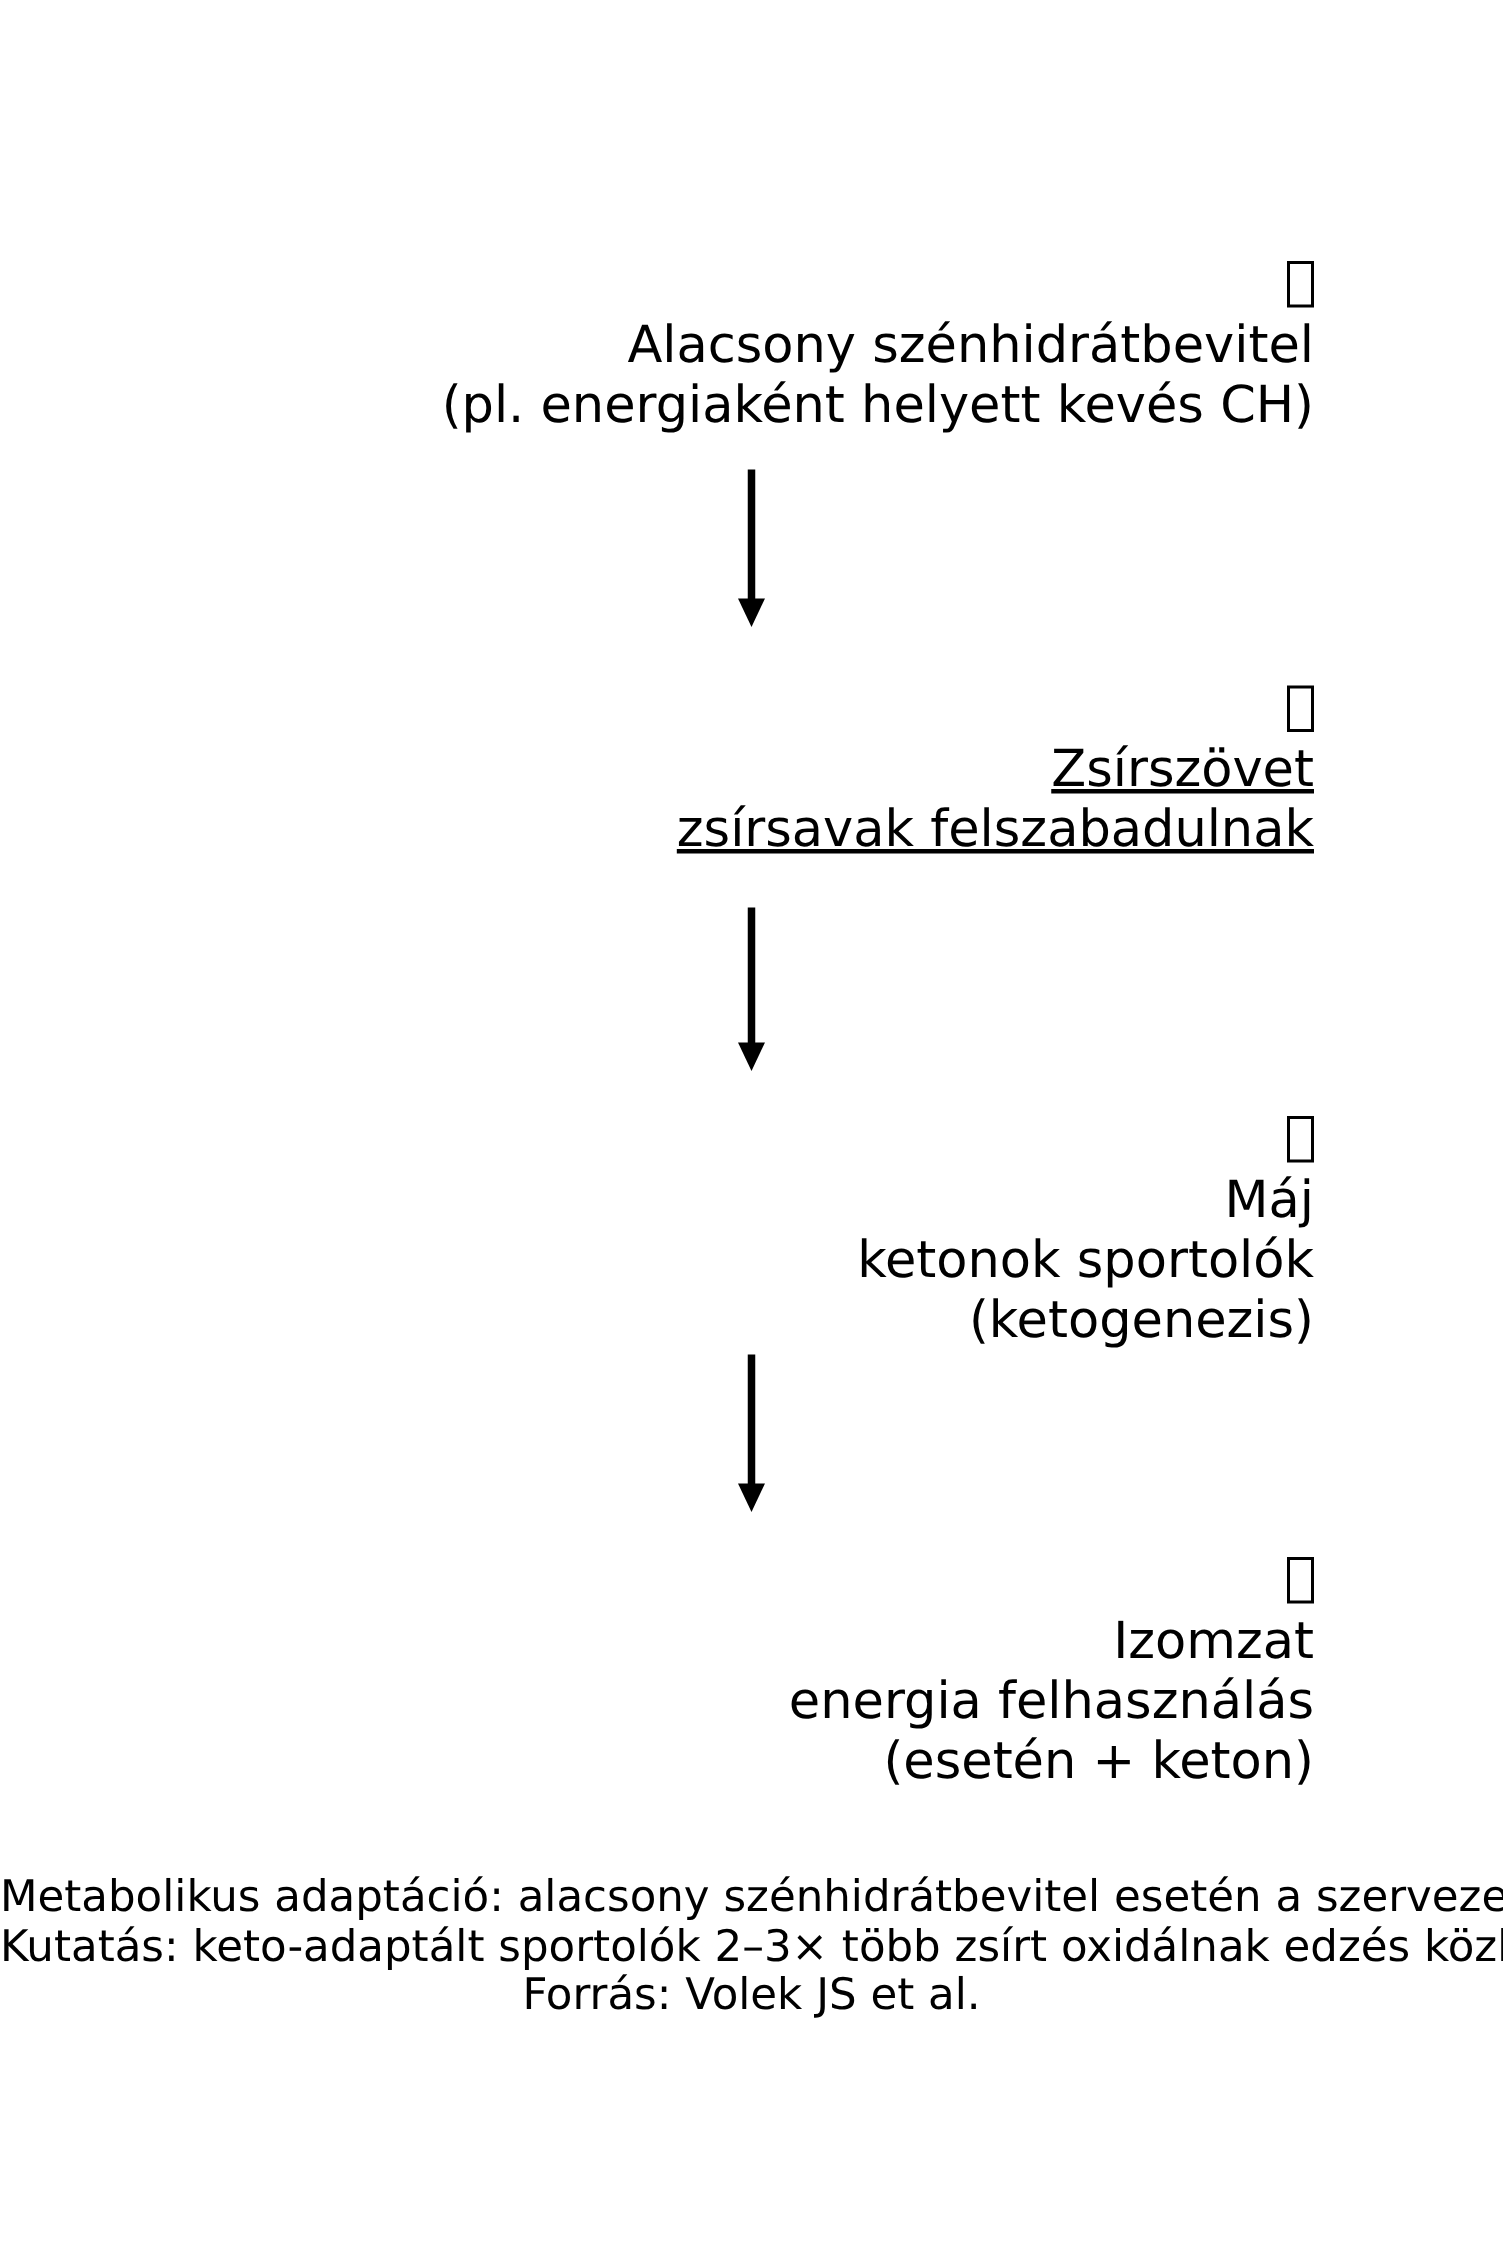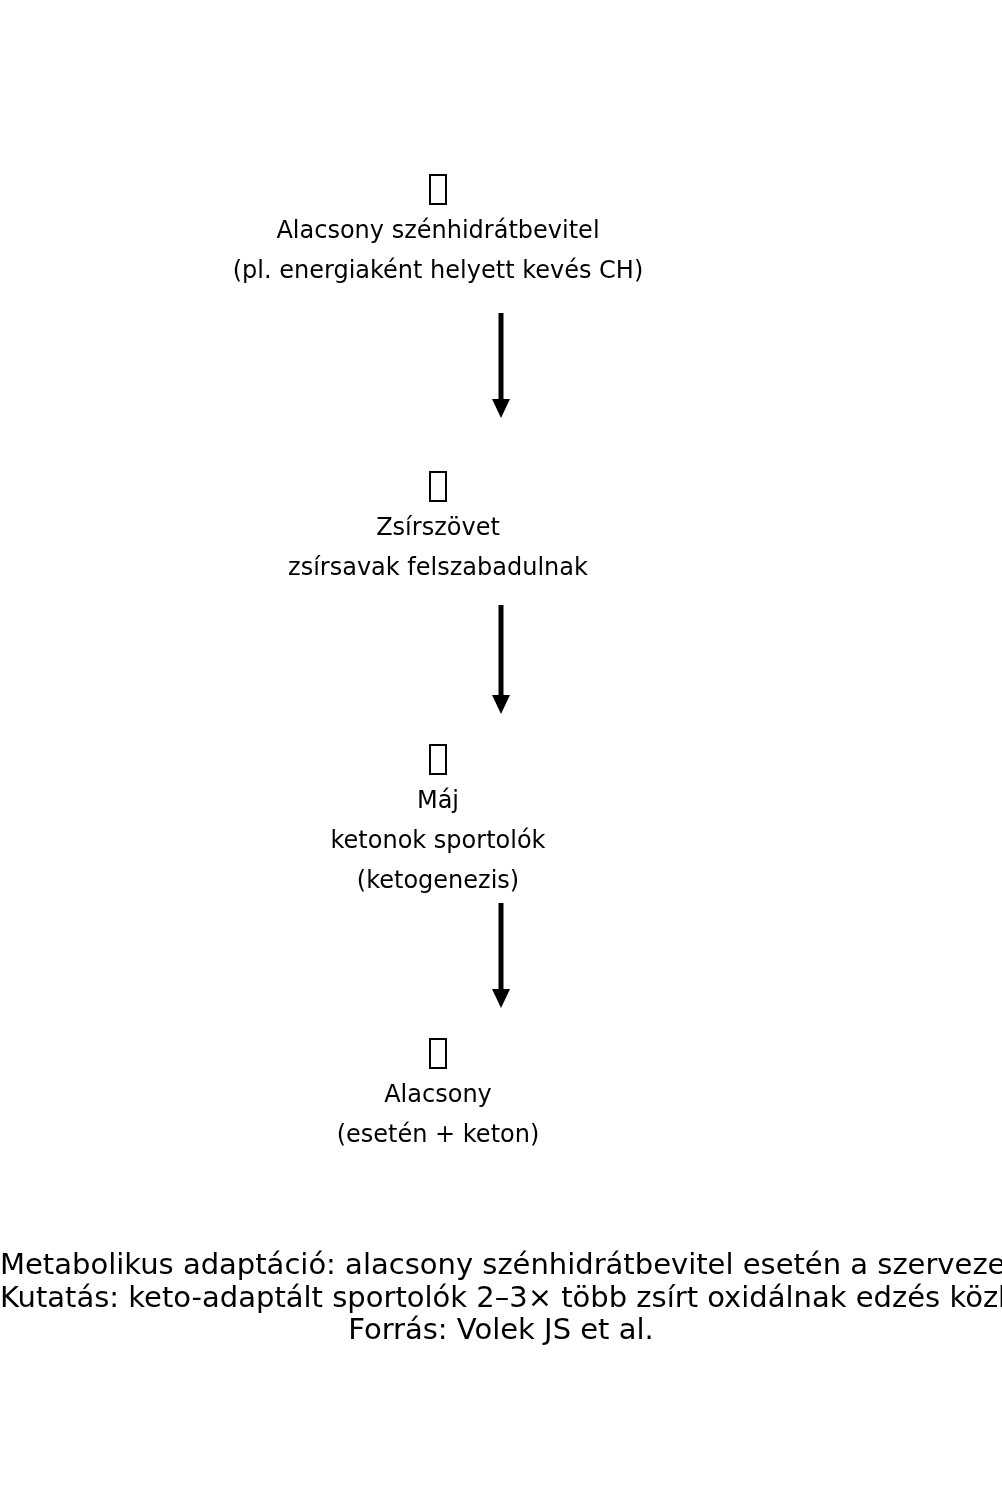--- a/index.html
+++ b/index.html
@@ -12,22 +12,22 @@
     background: #ffffff;
     color: #000000;
     font-family: "DejaVu Sans", sans-serif;
     position: relative;
     overflow: hidden;
   }
   .node {
     position: absolute;
     left: 0;
     width: 876px;
-    text-align: center;
-    font-size: 24px;
+    text-align: right;
+    font-size: 34px;
     line-height: 40px;
     color: #000000;
   }
   .node-line {
     display: block;
     white-space: nowrap;
   }
   .tofu-line {
     display: block;
     height: 40px;
@@ -44,21 +44,21 @@
   }
   .arrow {
     position: absolute;
     left: 489px;
     width: 24px;
   }
   #arrow-1 { top: 311px; }
   #arrow-2 { top: 603px; }
   #arrow-3 { top: 901px; }
   #node-1 { top: 170px; }
-  #node-2 { top: 467px; }
+  #node-2 { top: 453px; text-decoration: underline; }
   #node-3 { top: 740px; }
   #node-4 { top: 1034px; }
   .caption {
     position: absolute;
     top: 1248px;
     left: 0;
     width: 1002px;
     text-align: center;
     font-size: 29px;
     line-height: 32.5px;
@@ -101,21 +101,22 @@
   <span class="node-line">(ketogenezis)</span>
 </div>
 
 <svg class="arrow" id="arrow-3" width="24" height="108" viewBox="0 0 24 108">
   <line x1="12" y1="2" x2="12" y2="92" stroke="#000000" stroke-width="5"></line>
   <path d="M 3 88 L 21 88 L 12 107 Z" fill="#000000"></path>
 </svg>
 
 <div class="node" id="node-4">
   <span class="tofu-line"><span class="tofu"></span></span>
-  <span class="node-line">Alacsony</span>
+  <span class="node-line">Izomzat</span>
+  <span class="node-line">energia felhasználás</span>
   <span class="node-line">(esetén + keton)</span>
 </div>
 
 <div class="caption">
   <span class="caption-line">Metabolikus adaptáció: alacsony szénhidrátbevitel esetén a szervezet</span>
   <span class="caption-line">Kutatás: keto-adaptált sportolók 2–3× több zsírt oxidálnak edzés közben.</span>
   <span class="caption-line">Forrás: Volek JS et al.</span>
 </div>
 
 </body></html>

